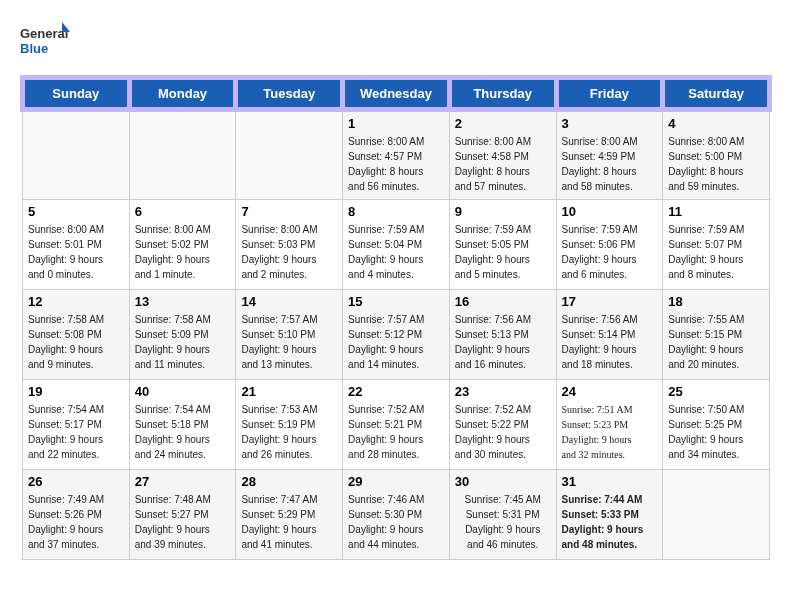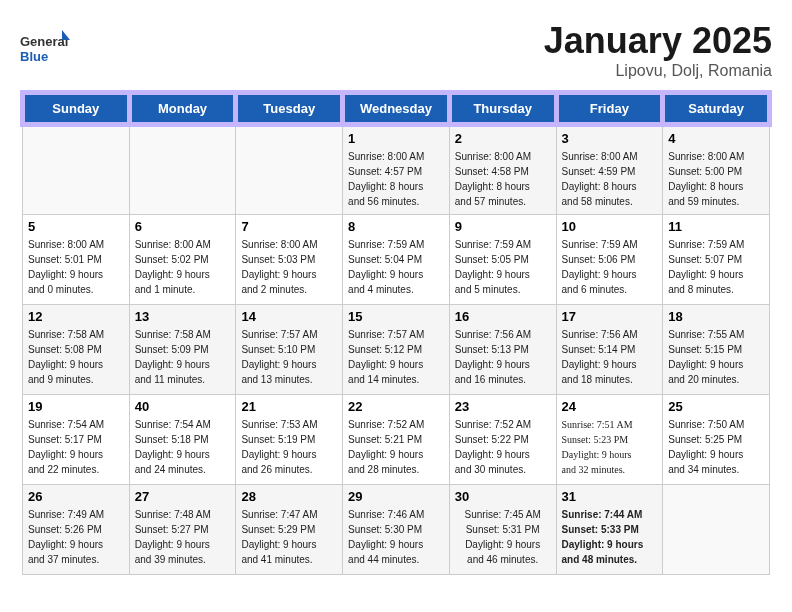--- a/index.html
+++ b/index.html
@@ -6,21 +6,21 @@
     body {
       font-family: Arial, sans-serif;
       background: #fff;
       width: 792px;
       min-height: 612px;
       padding: 20px;
     }
     .header {
       display: flex;
       justify-content: space-between;
-      align-items: center;
+      align-items: flex-end;
       margin-bottom: 10px;
     }
     .logo {
       display: flex;
       align-items: center;
       font-size: 22px;
       font-weight: bold;
     }
     .title-block {
       text-align: right;
@@ -77,24 +77,20 @@
 <body>
 
 <div class="header">
   <div class="logo">
   <svg width="50" height="45" viewBox="0 0 50 45" style="margin-right:2px">
     <text x="0" y="18" font-size="13" font-weight="bold" font-family="Arial" fill="#333">General</text>
     <text x="0" y="33" font-size="13" font-weight="bold" font-family="Arial" fill="#1a5fb4">Blue</text>
     <polygon points="42,2 50,12 42,12" fill="#1a5fb4"></polygon>
   </svg>
 </div>
-  <div class="title-block">
-    <div class="month-title">January 2025</div>
-    <div class="location">Lipovu, Dolj, Romania</div>
-  </div>
 </div>
 
 <table>
   <thead>
     <tr>
     <th>Sunday</th>
         <th>Monday</th>
         <th>Tuesday</th>
         <th>Wednesday</th>
         <th>Thursday</th>

